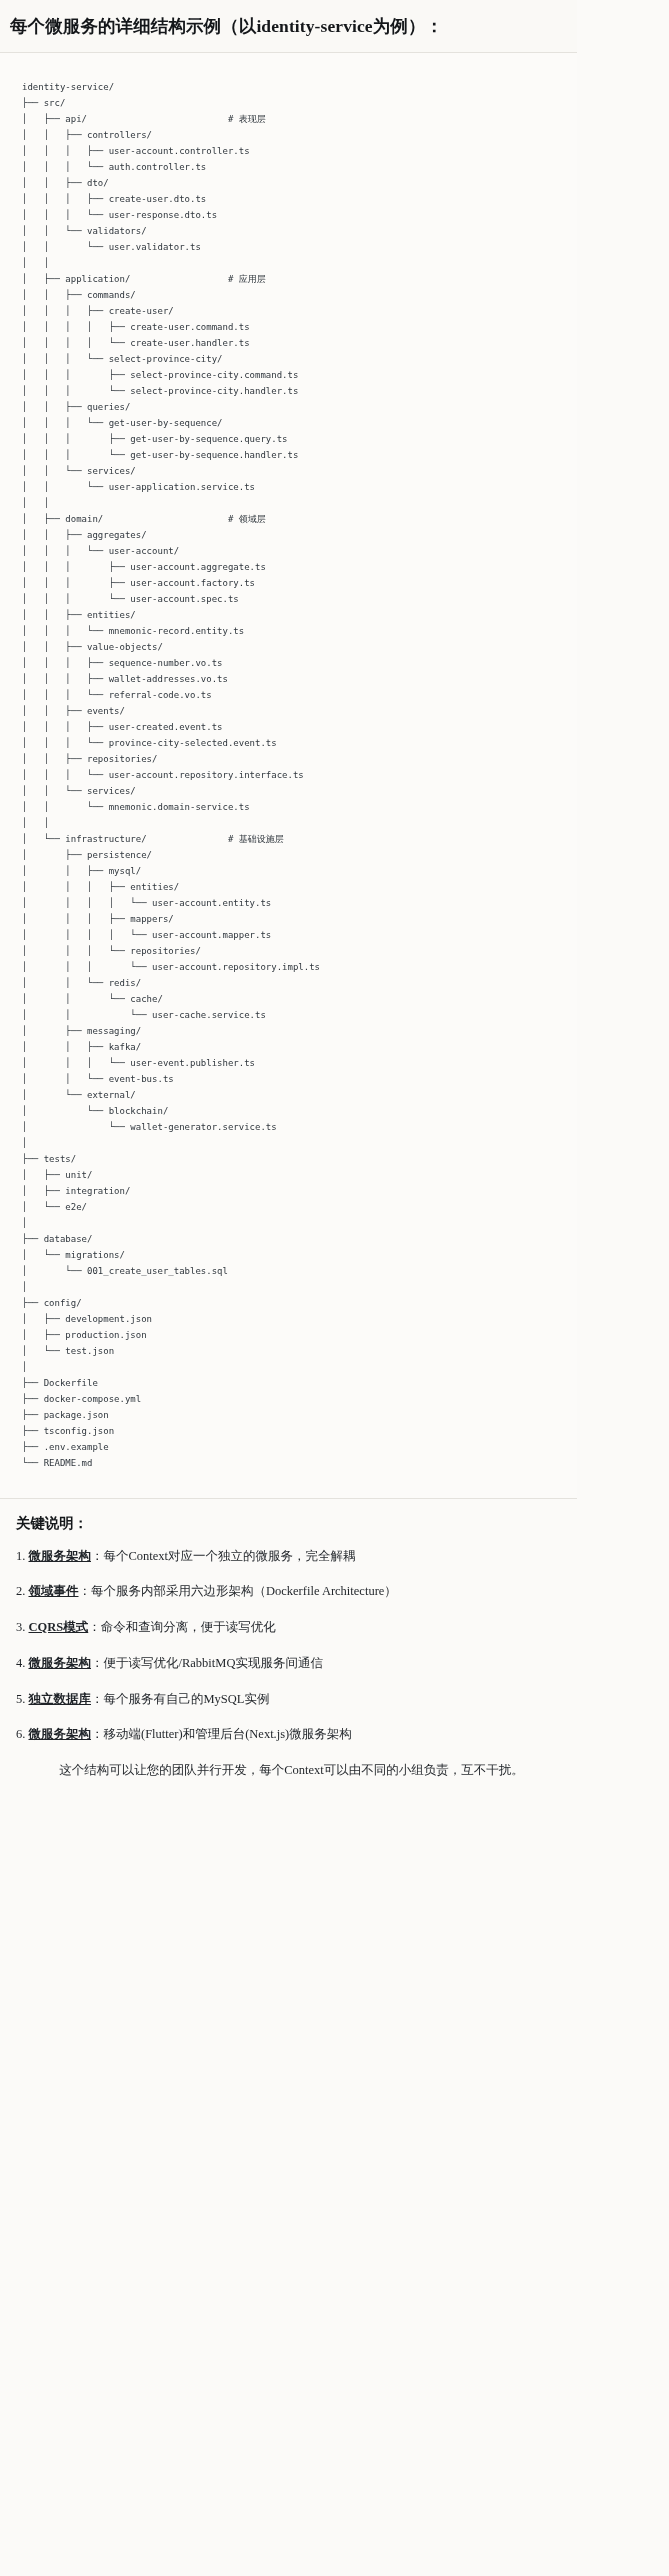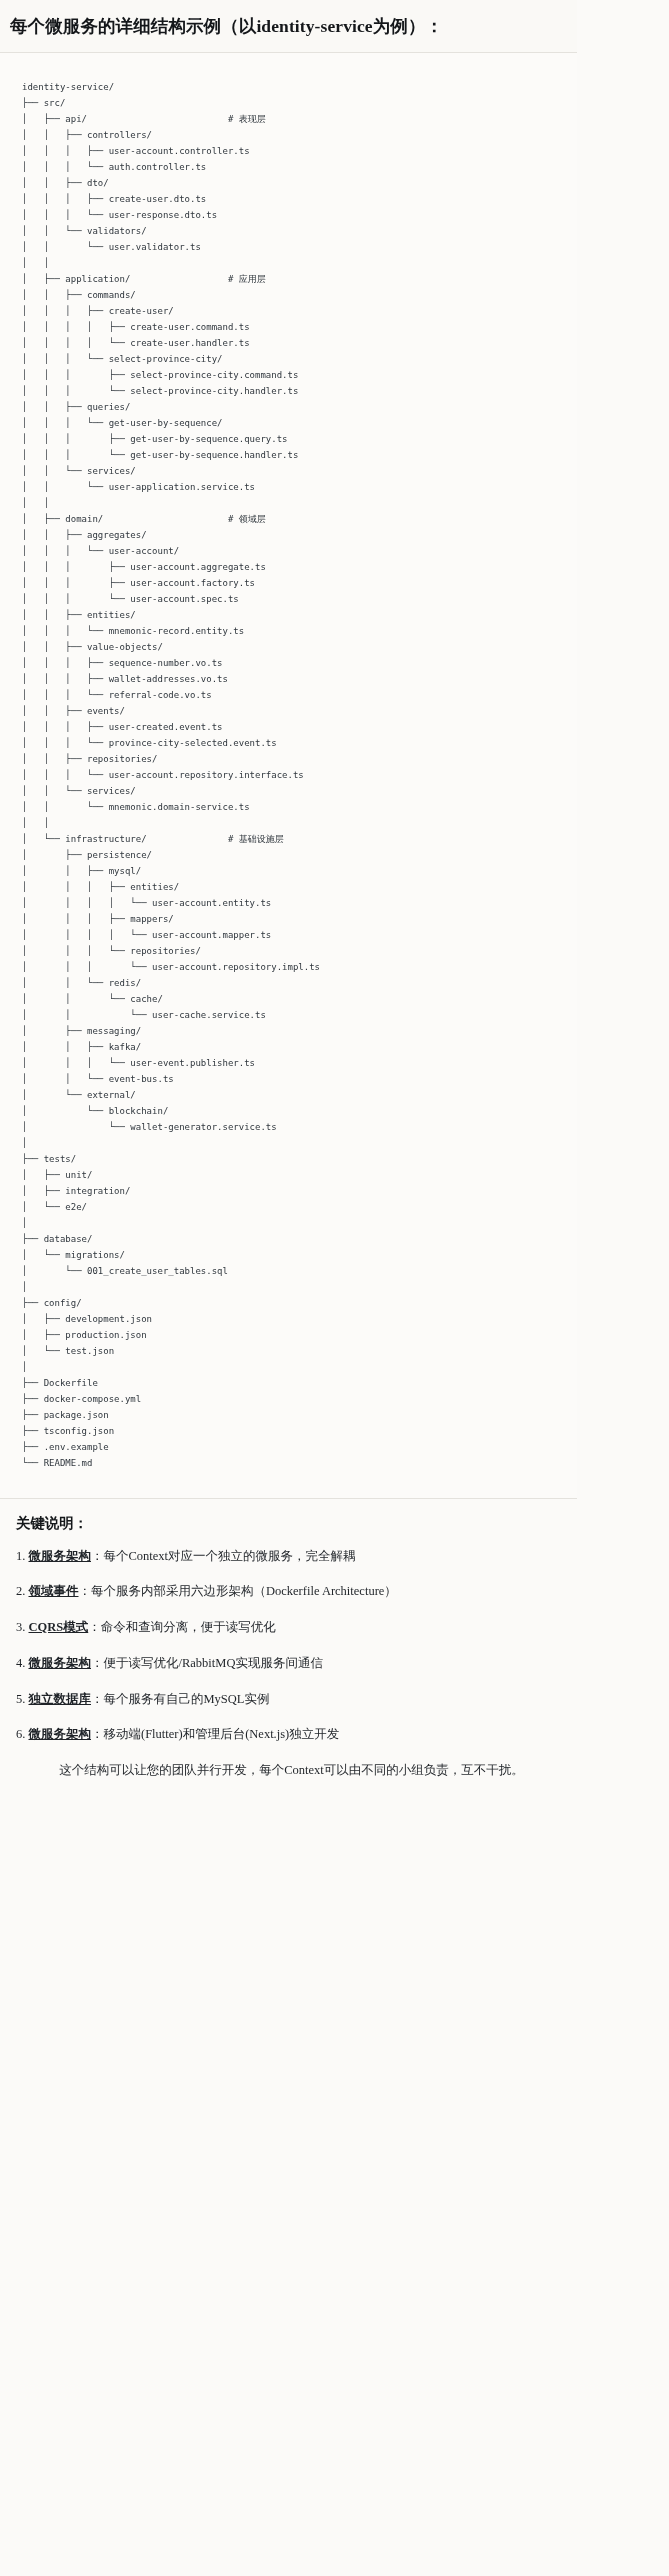--- a/index.html
+++ b/index.html
@@ -196,19 +196,19 @@
   </section>
 
   <section class="notes">
     <h2 class="notes-title">关键说明：</h2>
     <ol class="note-list" id="note-list">
         <li><span class="k">微服务架构</span><span class="sep">：</span><span>每个Context对应一个独立的微服务，完全解耦</span></li>
         <li><span class="k">领域事件</span><span class="sep">：</span><span>每个服务内部采用六边形架构（Dockerfile Architecture）</span></li>
         <li><span class="k">CQRS模式</span><span class="sep">：</span><span>命令和查询分离，便于读写优化</span></li>
         <li><span class="k">微服务架构</span><span class="sep">：</span><span>便于读写优化/RabbitMQ实现服务间通信</span></li>
         <li><span class="k">独立数据库</span><span class="sep">：</span><span>每个服务有自己的MySQL实例</span></li>
-        <li><span class="k">微服务架构</span><span class="sep">：</span><span>移动端(Flutter)和管理后台(Next.js)独立开发</span></li>
+        <li><span class="k">微服务架构</span><span class="sep">：</span><span>移动端(Flutter)和管理后台(Next.js)微服务架构</span></li>
       </ol>
     <p class="closing">这个结构可以让您的团队并行开发，每个Context可以由不同的小组负责，互不干扰。</p>
   </section>
 
 </div>
 
 
 </body></html>

